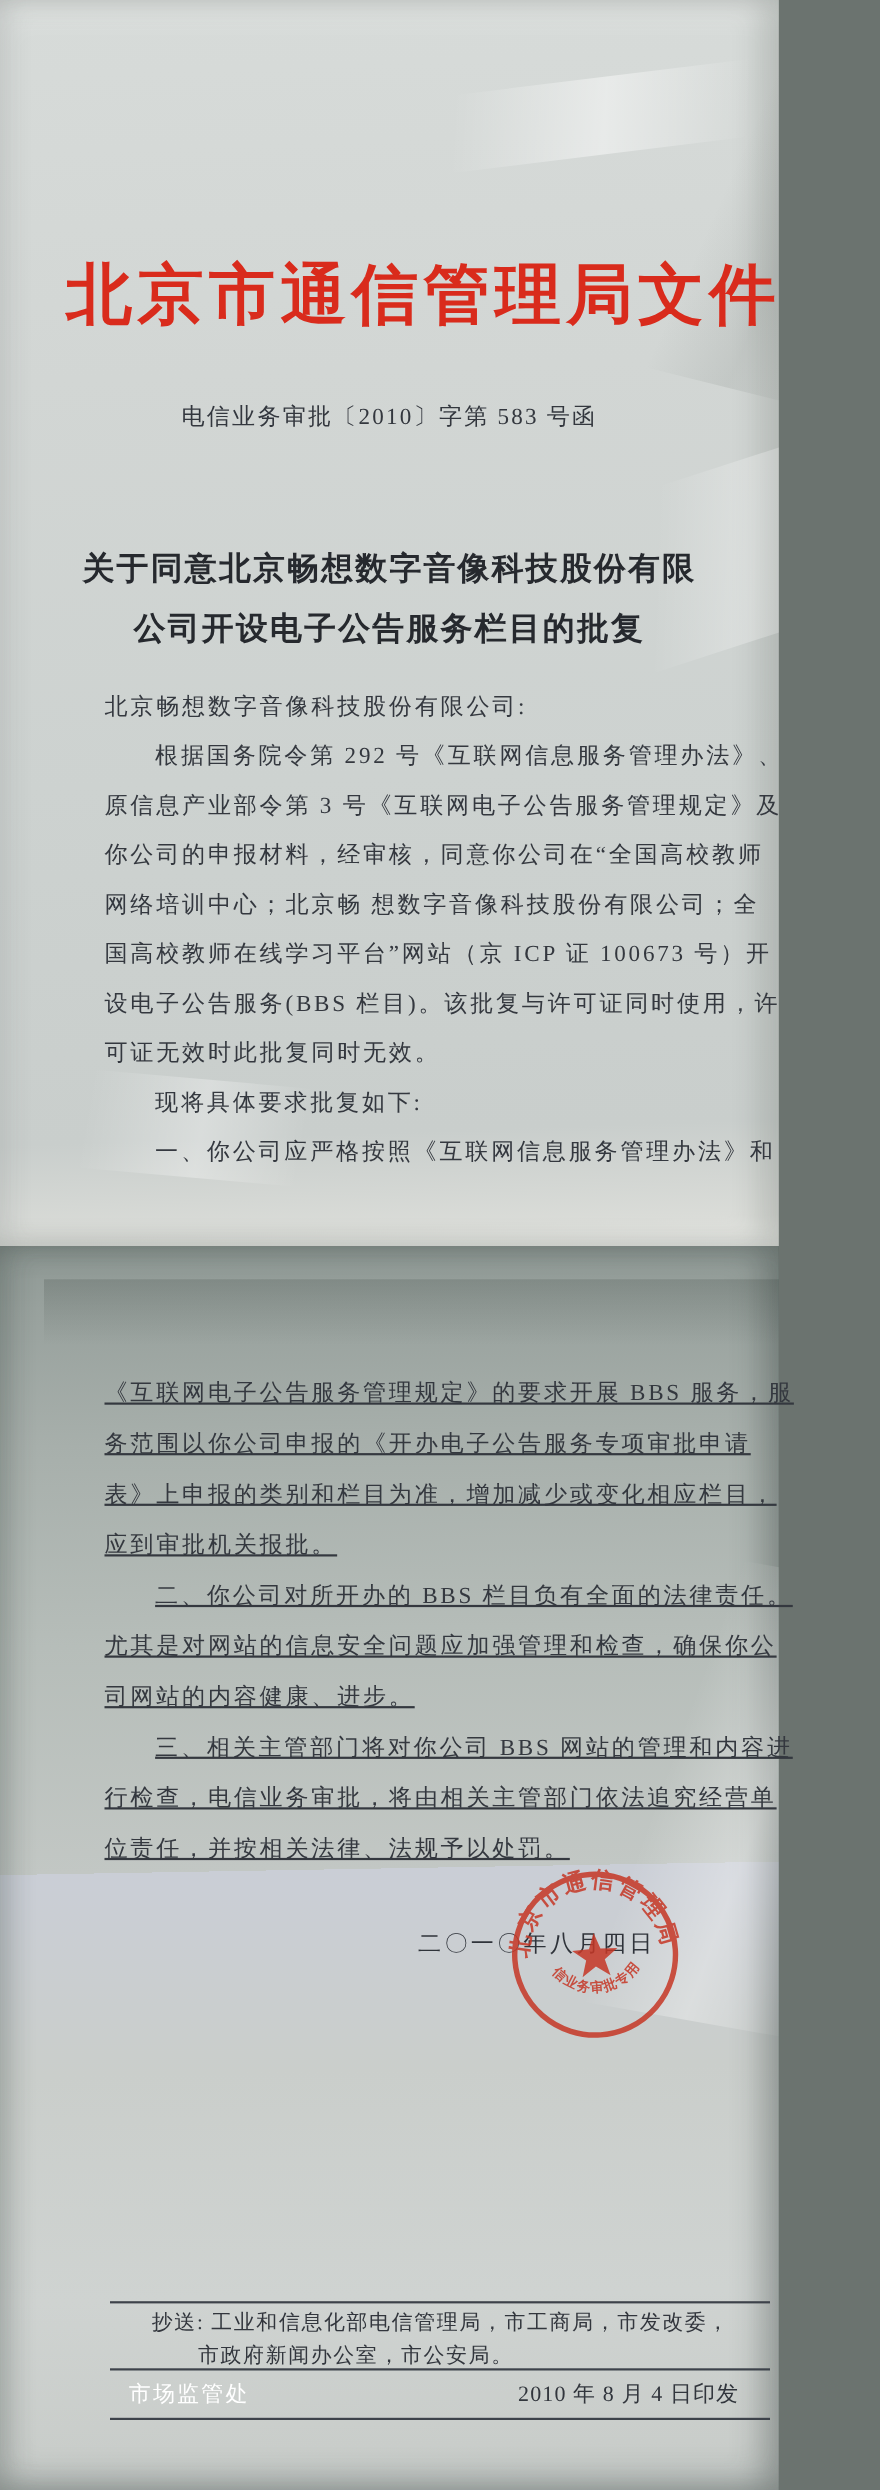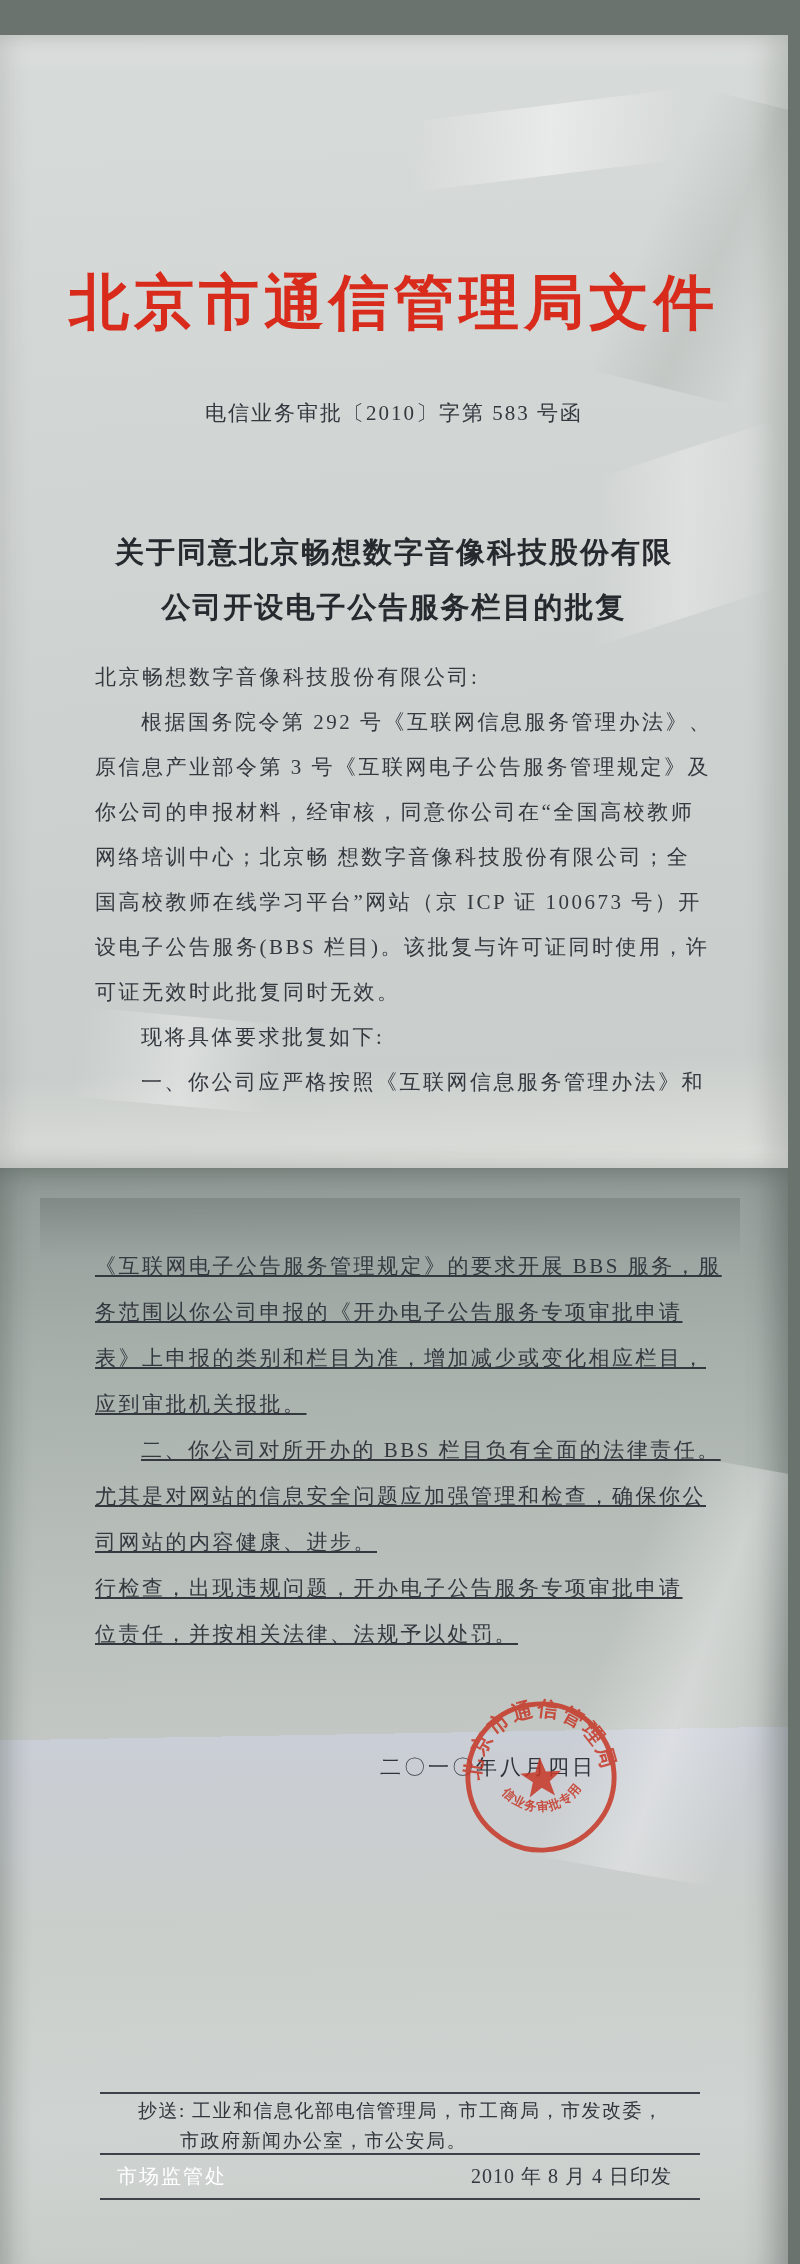--- a/index.html
+++ b/index.html
@@ -1,21 +1,21 @@
 <!DOCTYPE html>
 <html><head>
 <meta charset="utf-8">
 <style>
   html,body{margin:0;padding:0;background:#6b736f;}
   #canvas{
     position:relative;width:800px;height:2264px;overflow:hidden;
     font-family:"Liberation Serif","DejaVu Serif",serif;
     -webkit-font-smoothing:antialiased;
   }
-  .page-photo{position:absolute;left:0;width:788px;overflow:hidden;margin-top:35px;}
+  .page-photo{position:absolute;left:0;width:708px;overflow:hidden;}
   #photo1{
     top:0;height:1133px;
     background:linear-gradient(178deg,#d7dbd9 0%,#d2d6d4 30%,#cdd2d0 62%,#c9cecc 90%,#dadcd8 97.5%,#eaebe7 100%);
     box-shadow:inset -16px 0 26px rgba(62,72,66,.22), inset 10px 0 20px rgba(62,72,66,.13), inset 0 14px 26px rgba(255,255,255,.35);
   }
   #photo2{
     top:1133px;height:1131px;
     background:linear-gradient(179deg,#8e9894 0%,#98a19d 5%,#a7afab 16%,#b6bdb9 32%,#c2c7c4 50%,#caced6 0%,#cacecb 66%,#cfd3d1 84%,#c9cdca 96%,#c2c7c4 100%);
     box-shadow:inset -16px 0 28px rgba(50,60,55,.30), inset 12px 0 22px rgba(50,60,55,.16), inset 0 -12px 30px rgba(70,80,75,.14);
   }
@@ -107,21 +107,22 @@
   </div>
 
   <div id="body2" class="body-block">
     <div class="bl">《互联网电子公告服务管理规定》的要求开展 BBS 服务，服</div>
     <div class="bl">务范围以你公司申报的《开办电子公告服务专项审批申请</div>
     <div class="bl">表》上申报的类别和栏目为准，增加减少或变化相应栏目，</div>
     <div class="bl">应到审批机关报批。</div>
     <div class="bl indent">二、你公司对所开办的 BBS 栏目负有全面的法律责任。</div>
     <div class="bl">尤其是对网站的信息安全问题应加强管理和检查，确保你公</div>
     <div class="bl">司网站的内容健康、进步。</div>
-    <div class="bl">行检查，出现违规问题，开办电子公告服务专项审批申请</div>
+    <div class="bl indent">三、相关主管部门将对你公司 BBS 网站的管理和内容进</div>
+    <div class="bl">行检查，电信业务审批，将由相关主管部门依法追究经营单</div>
     <div class="bl">位责任，并按相关法律、法规予以处罚。</div>
   </div>
 
   <div class="date-line">二〇一〇年八月四日</div>
 
   <svg id="stamp" viewBox="0 0 160 160">
     <defs>
       <path id="arcTop" d="M 21.7 101.2 A 62 62 0 1 1 138.3 101.2"></path>
       <path id="arcBottom" d="M 36 88 A 50 50 0 0 0 124 88"></path>
     </defs>

